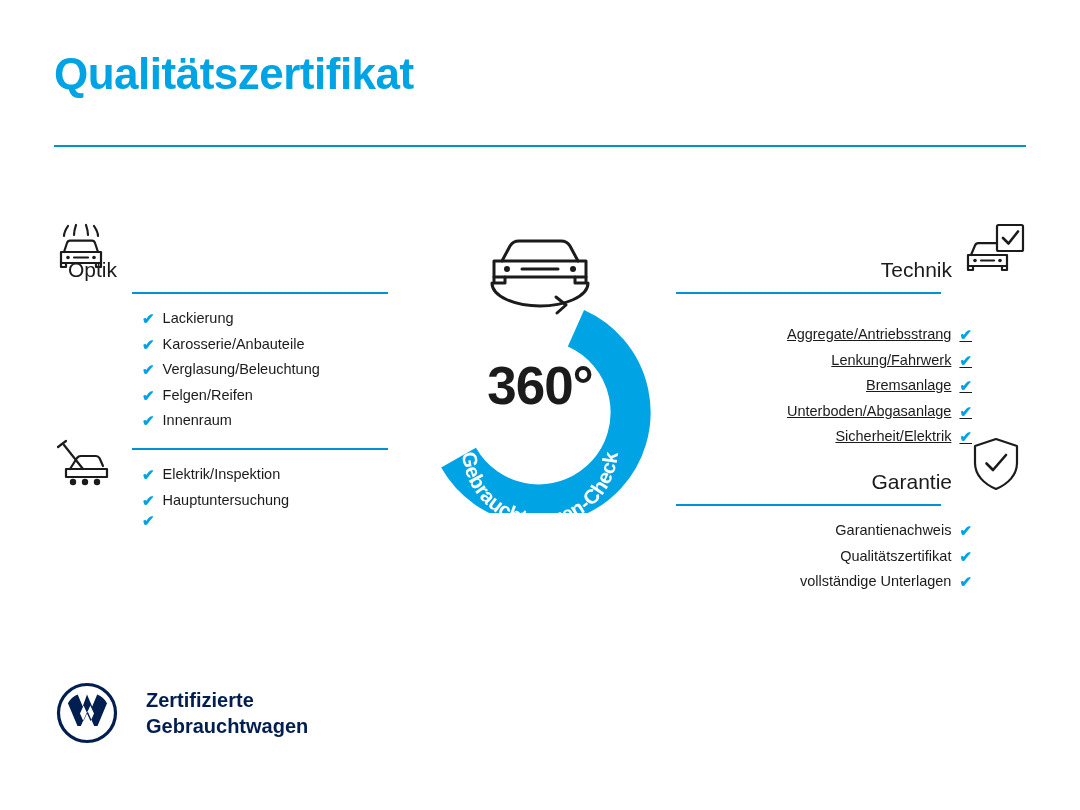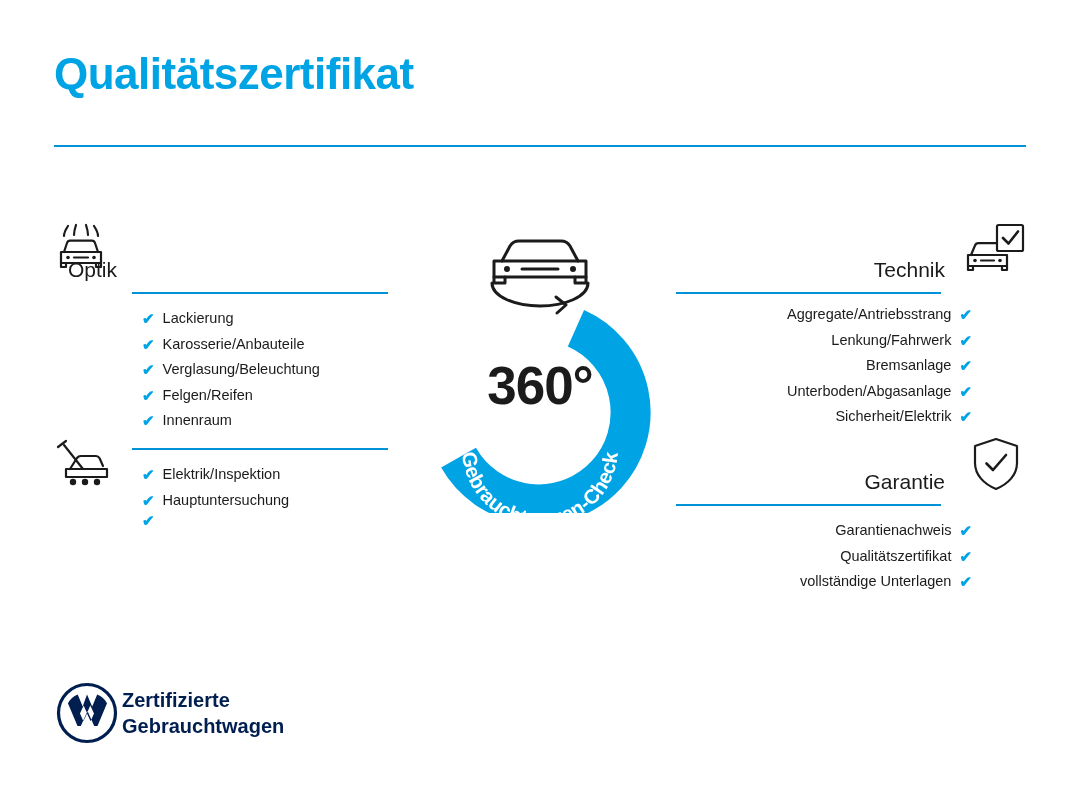--- a/index.html
+++ b/index.html
@@ -78,36 +78,36 @@
   }
 
   
   .left .section-head { justify-content: flex-start; }
   .left .section-title { margin-left: 14px; }
   .left .item { justify-content: flex-start; }
   .left .check { margin-right: 8px; }
 
   
   .right .section-head { justify-content: flex-end; }
-  .right .section-title { margin-right: 27px; }
+  .right .section-title { margin-right: 20px; }
   .right .item { justify-content: flex-end; }
   .right .check { margin-left: 8px; }
 
   
   #sec-optik { left: 54px; top: 228px; width: 334px; }
   #sec-optik .section-rule { width: 256px; margin-left: 78px; }
   #sec-optik .item-list { margin-top: 12px; margin-left: 88px; }
 
   #sec-wartung { left: 54px; top: 440px; width: 334px; }
   #sec-wartung .section-rule { width: 256px; margin-left: 78px; }
   #sec-wartung .item-list { margin-top: 12px; margin-left: 88px; }
 
   #sec-technik { left: 676px; top: 228px; width: 296px; }
   #sec-technik .section-rule { width: 265px; margin-right: 0px; }
-  #sec-technik .item-list { margin-top: 8px; margin-right: 0px; }
+  #sec-technik .item-list { margin-top: 28px; margin-right: 0px; text-decoration: underline; }
 
   #sec-garantie { left: 676px; top: 440px; width: 296px; }
   #sec-garantie .section-rule { width: 265px; }
   #sec-garantie .item-list { margin-top: 12px; }
 
   
   .sec-icon { width: 62px; height: 48px; flex: 0 0 auto; }
   .sec-icon svg { display: block; }
 
   #icon-optik { position: absolute; left: 54px; top: 222px; }
@@ -139,21 +139,21 @@
   
   .footer {
     position: absolute;
     left: 56px;
     top: 682px;
     display: flex;
     align-items: center;
   }
   .vw-logo { width: 62px; height: 62px; flex: 0 0 auto; }
   .footer-text {
-    margin-left: 4px;
+    margin-left: 28px;
     font-size: 20px;
     font-weight: bold;
     color: #001e50;
     line-height: 26px;
   }
   .footer-text div { white-space: nowrap; }
 </style>
 </head>
 <body>
 

